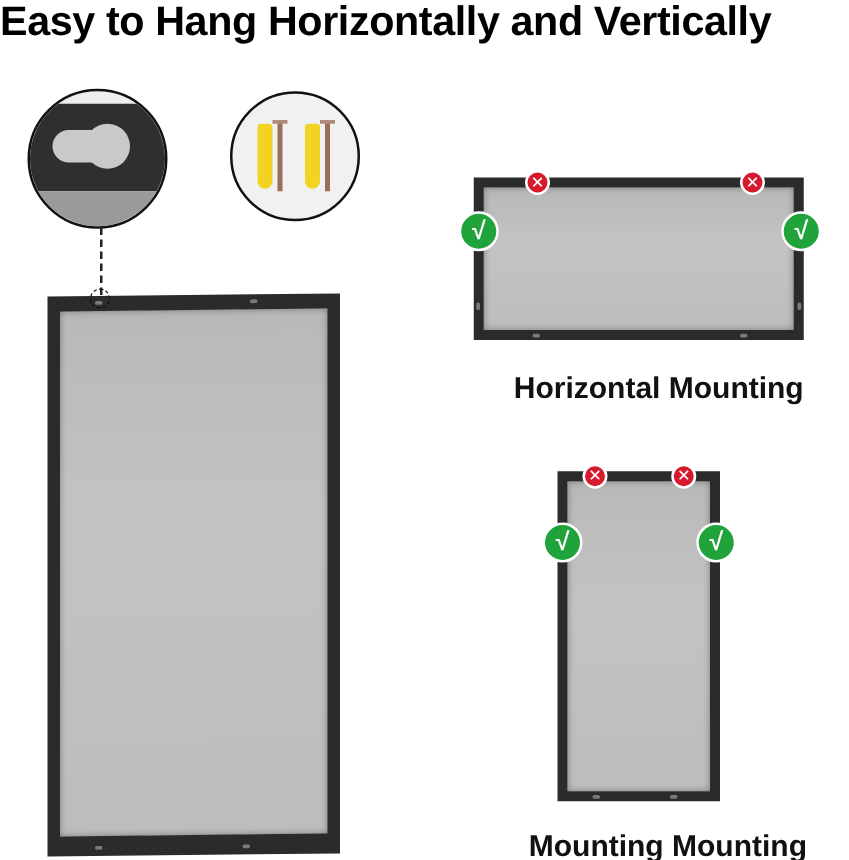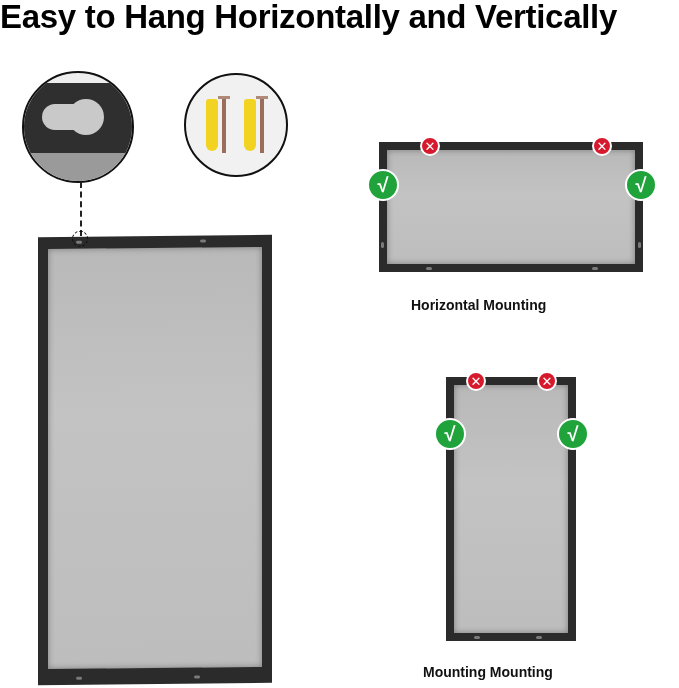--- a/index.html
+++ b/index.html
@@ -1,19 +1,19 @@
 <!DOCTYPE html>
 <html><head>
 <meta charset="utf-8">
 <style>
   html,body{margin:0;padding:0;background:#fff;}
   body{width:679px;height:688px;position:relative;overflow:hidden;font-family:"Liberation Sans","DejaVu Sans",sans-serif;}
   .title{position:absolute;left:0;top:-4px;width:679px;font-size:33px;font-weight:bold;color:#000;letter-spacing:-0.3px;white-space:nowrap;line-height:42px;}
   .abs{position:absolute;}
-  .caption{position:absolute;font-size:14px;font-weight:bold;color:#111;white-space:nowrap;}
+  .caption{position:absolute;font-size:24px;font-weight:bold;color:#111;white-space:nowrap;}
   .circle-zoom{position:absolute;border-radius:50%;border:2px solid #111;overflow:hidden;box-sizing:border-box;}
   .frame{position:absolute;background:#2b2b2b;box-sizing:border-box;}
   .glass{position:absolute;background:linear-gradient(180deg,#b9b9b9,#c3c3c3 40%,#bdbdbd);box-shadow:inset 0 0 6px rgba(0,0,0,.35);}
   .badge{position:absolute;border-radius:50%;display:flex;align-items:center;justify-content:center;color:#fff;font-weight:bold;box-sizing:border-box;border:2px solid #fff;}
   .badge.x{background:#d7192d;width:20px;height:20px;font-size:13px;}
   .badge.ok{background:#1fa33a;width:32px;height:32px;font-size:20px;}
   .hook{position:absolute;background:#7a7a7a;border-radius:2px;}
   .dash{position:absolute;border-left:2px dashed #222;}
 </style>
 </head>

